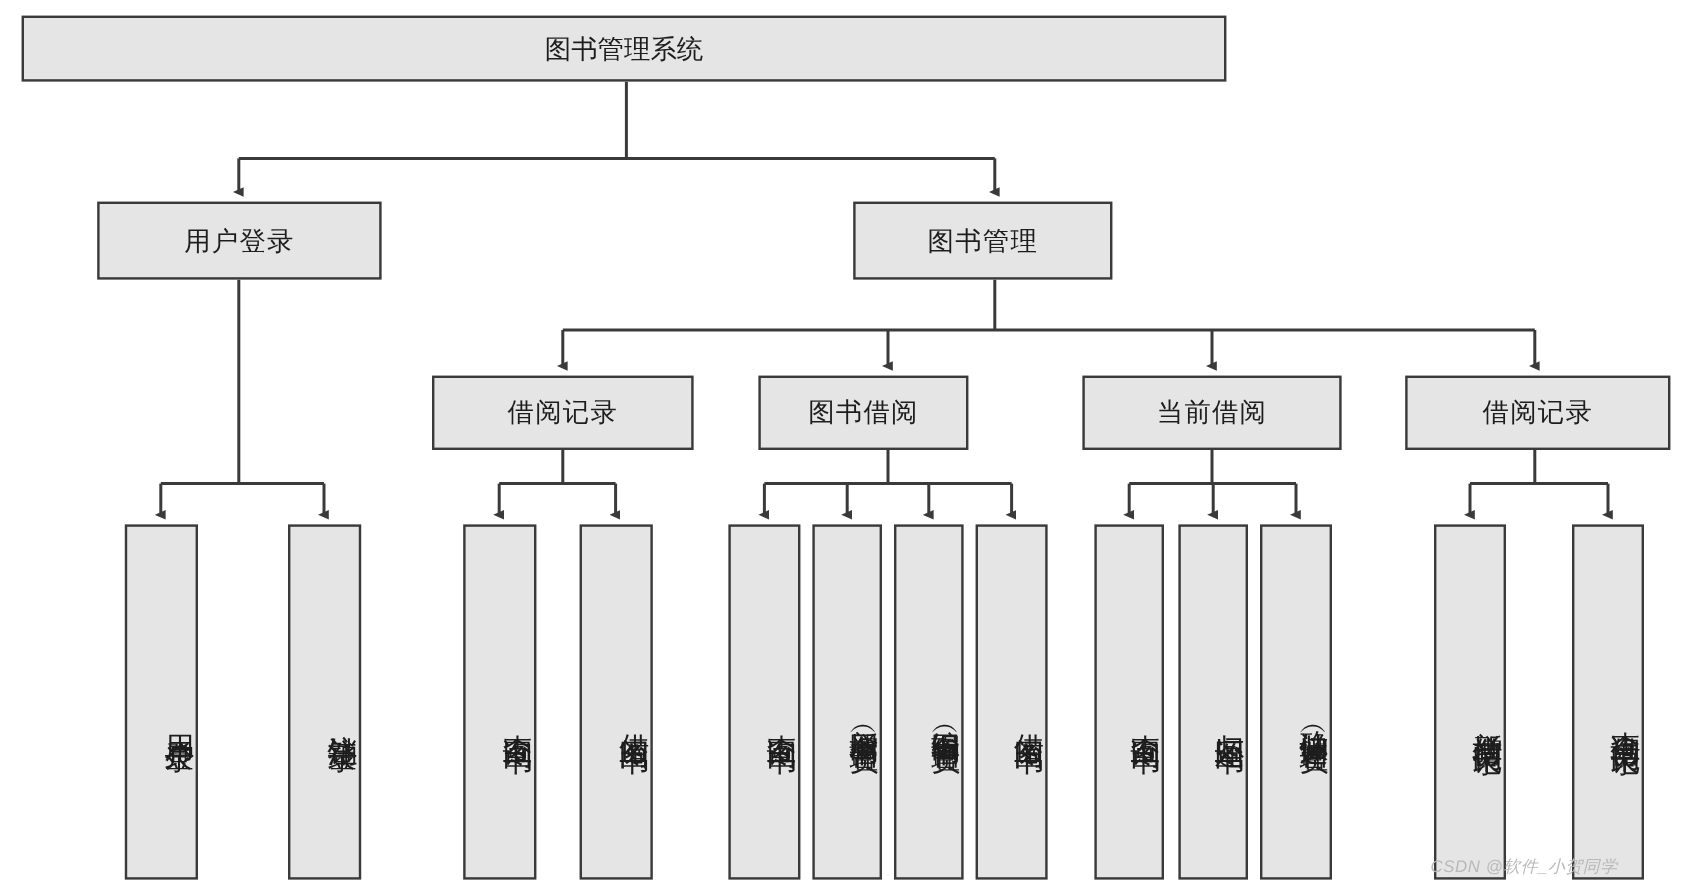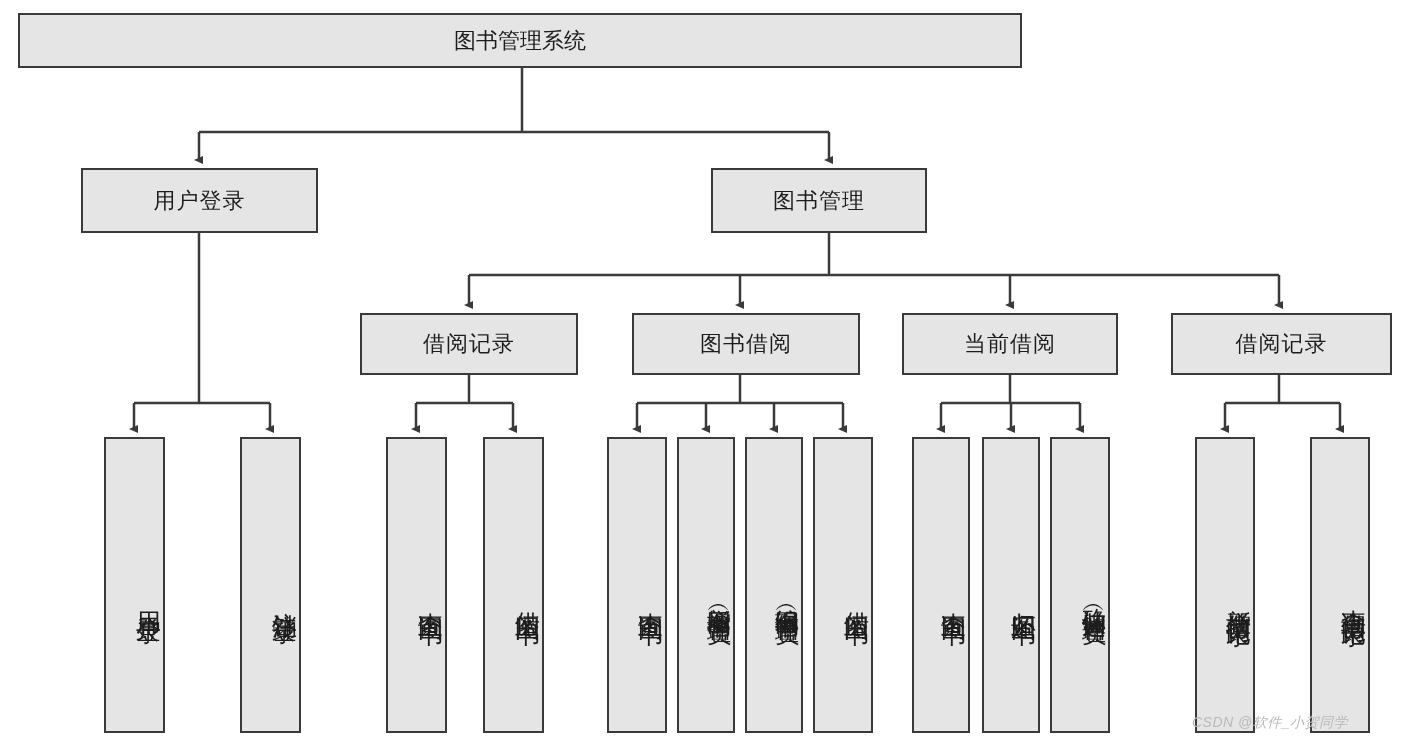--- a/index.html
+++ b/index.html
@@ -81,21 +81,21 @@
   <div class="node horiz" style="left:81px;top:168px;width:237px;height:65px;">
     <span>用户登录</span>
   </div>
   <div class="node horiz" style="left:711px;top:168px;width:216px;height:65px;">
     <span>图书管理</span>
   </div>
 
   <div class="node horiz" style="left:360px;top:313px;width:218px;height:62px;">
     <span>借阅记录</span>
   </div>
-  <div class="node horiz" style="left:632px;top:313px;width:228px;height:62px;align-items:center;">
+  <div class="node horiz" style="left:632px;top:313px;width:175px;height:62px;align-items:center;">
     <span>图书借阅</span>
   </div>
   <div class="node horiz" style="left:902px;top:313px;width:216px;height:62px;">
     <span>当前借阅</span>
   </div>
   <div class="node horiz" style="left:1171px;top:313px;width:221px;height:62px;">
     <span>借阅记录</span>
   </div>
 
   <div class="node vert" style="left:104px;top:437px;width:61px;height:296px;">

